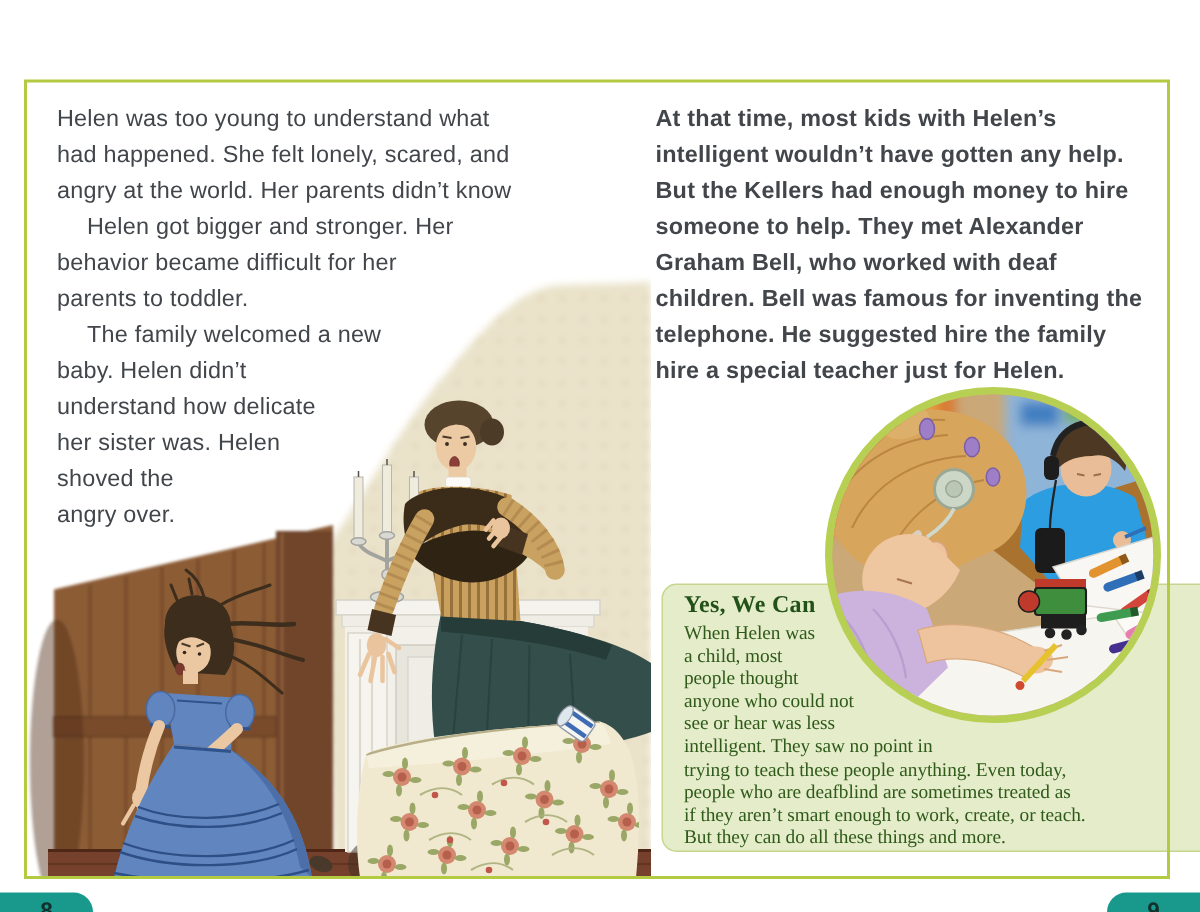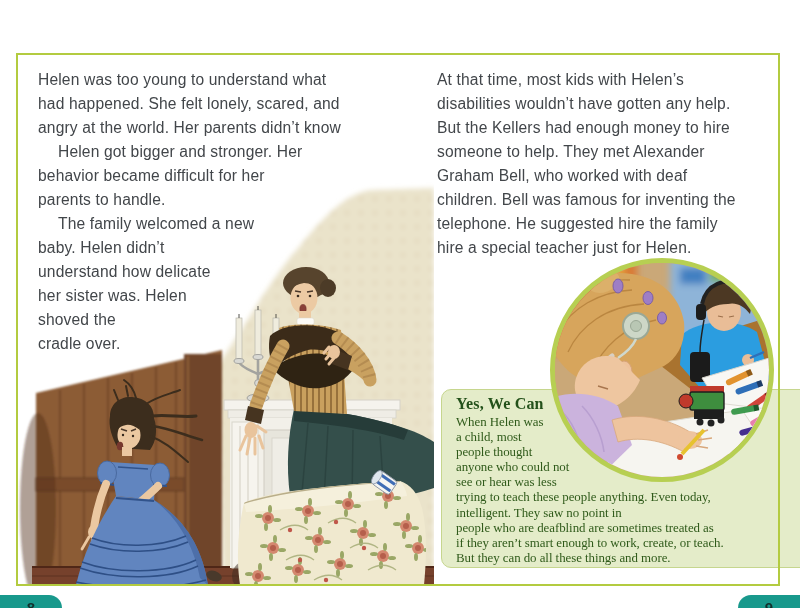--- a/index.html
+++ b/index.html
@@ -6,21 +6,21 @@
   #stage{position:relative;width:800px;height:608px;background:#fff;overflow:hidden;
          font-family:"Liberation Sans",sans-serif;margin-top:28px;}
   .frame{position:absolute;left:16px;top:25px;width:764px;height:533px;
          border:2.5px solid var(--frame-lime,#b3cb40);box-sizing:border-box;
          z-index:6;pointer-events:none;}
   .textcol{position:absolute;z-index:2;color:var(--body-text,#42464a);
            font-size:15.6px;line-height:24px;letter-spacing:.15px;white-space:nowrap;}
   .textcol .line{height:24px;}
   .textcol .line.indent{padding-left:20px;}
   #leftcol{left:38px;top:40px;}
-  #rightcol{left:437px;top:40px;}
+  #rightcol{left:437px;top:40px;font-weight:bold;}
   #illo{position:absolute;left:18px;top:150px;width:416px;height:407px;z-index:1;}
   
   #sidebar{position:absolute;left:441px;top:361px;width:397px;height:179px;
            background:var(--sidebar-bg,#e4ecc9);border:1px solid #c6d68e;
            border-radius:10px;box-sizing:border-box;z-index:2;}
   #sidebar-inner{position:absolute;left:14px;top:5px;white-space:nowrap;
            font-family:"Liberation Serif",serif;color:var(--sidebar-text,#2f5a1a);}
   #sidebar-inner h4{margin:0 0 2px 0;font-size:16px;font-weight:bold;color:#23511a;
            font-family:"Liberation Serif",serif;letter-spacing:.2px;}
   #sidebar-inner .sline{font-size:12.9px;line-height:15.1px;letter-spacing:-.05px;}
@@ -45,33 +45,33 @@
 
   <div class="frame"></div>
 
   <div id="leftcol" class="textcol">
 
   <div class="line">Helen was too young to understand what</div>
       <div class="line">had happened. She felt lonely, scared, and</div>
       <div class="line">angry at the world. Her parents didn’t know</div>
       <div class="line indent">Helen got bigger and stronger. Her</div>
       <div class="line">behavior became difficult for her</div>
-      <div class="line">parents to handle.</div>
+      <div class="line">parents to toddler.</div>
       <div class="line indent">The family welcomed a new</div>
       <div class="line">baby. Helen didn’t</div>
       <div class="line">understand how delicate</div>
       <div class="line">her sister was. Helen</div>
       <div class="line">shoved the</div>
-      <div class="line">cradle over.</div>
+      <div class="line">angry over.</div>
     </div>
 
   <div id="rightcol" class="textcol">
 
   <div class="line">At that time, most kids with Helen’s</div>
-      <div class="line">disabilities wouldn’t have gotten any help.</div>
+      <div class="line">intelligent wouldn’t have gotten any help.</div>
       <div class="line">But the Kellers had enough money to hire</div>
       <div class="line">someone to help. They met Alexander</div>
       <div class="line">Graham Bell, who worked with deaf</div>
       <div class="line">children. Bell was famous for inventing the</div>
       <div class="line">telephone. He suggested hire the family</div>
       <div class="line">hire a special teacher just for Helen.</div>
     </div>
 
   <svg id="illo" viewBox="0 0 416 407">
     <defs>
@@ -326,22 +326,22 @@
   <div id="sidebar">
     <div id="sidebar-inner">
       <h4>Yes, We Can</h4>
       <div>
 
       <div class="sline">When Helen was</div>
           <div class="sline">a child, most</div>
           <div class="sline">people thought</div>
           <div class="sline">anyone who could not</div>
           <div class="sline">see or hear was less</div>
+          <div class="sline">intelligent. They saw no point in</div>
           <div class="sline">trying to teach these people anything. Even today,</div>
-          <div class="sline">intelligent. They saw no point in</div>
           <div class="sline">people who are deafblind are sometimes treated as</div>
           <div class="sline">if they aren’t smart enough to work, create, or teach.</div>
           <div class="sline">But they can do all these things and more.</div>
         </div>
     </div>
   </div>
 
   <div id="photo">
     <svg width="224" height="224" viewBox="0 0 224 224">
       <defs>

